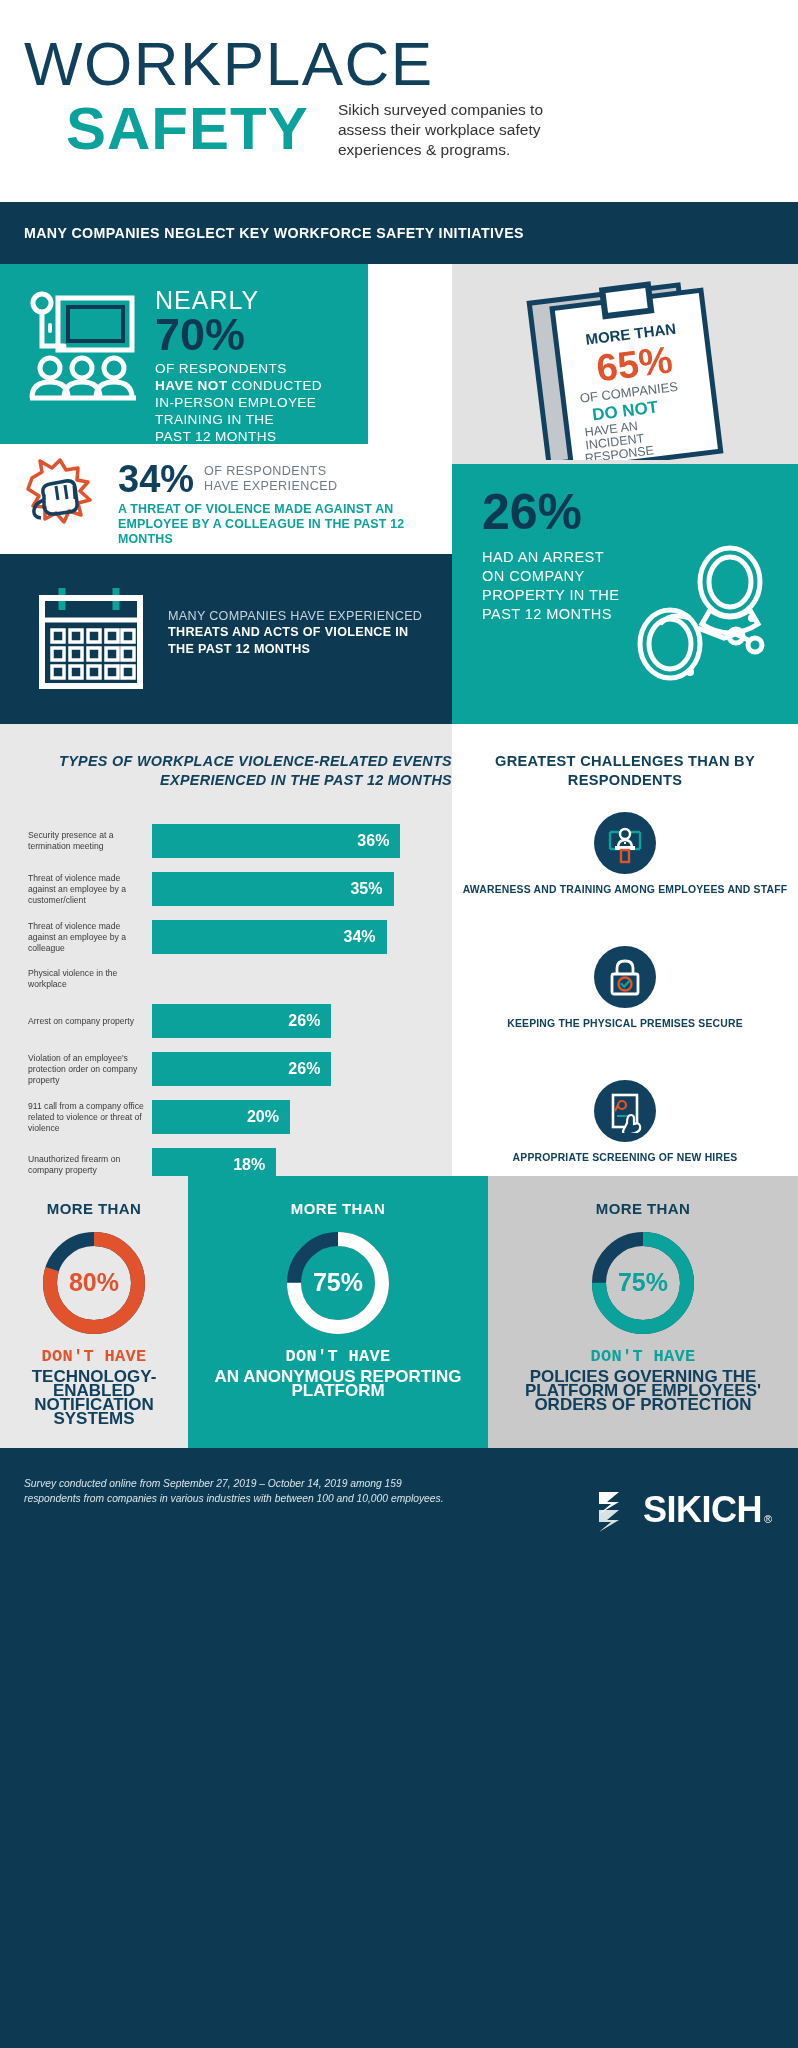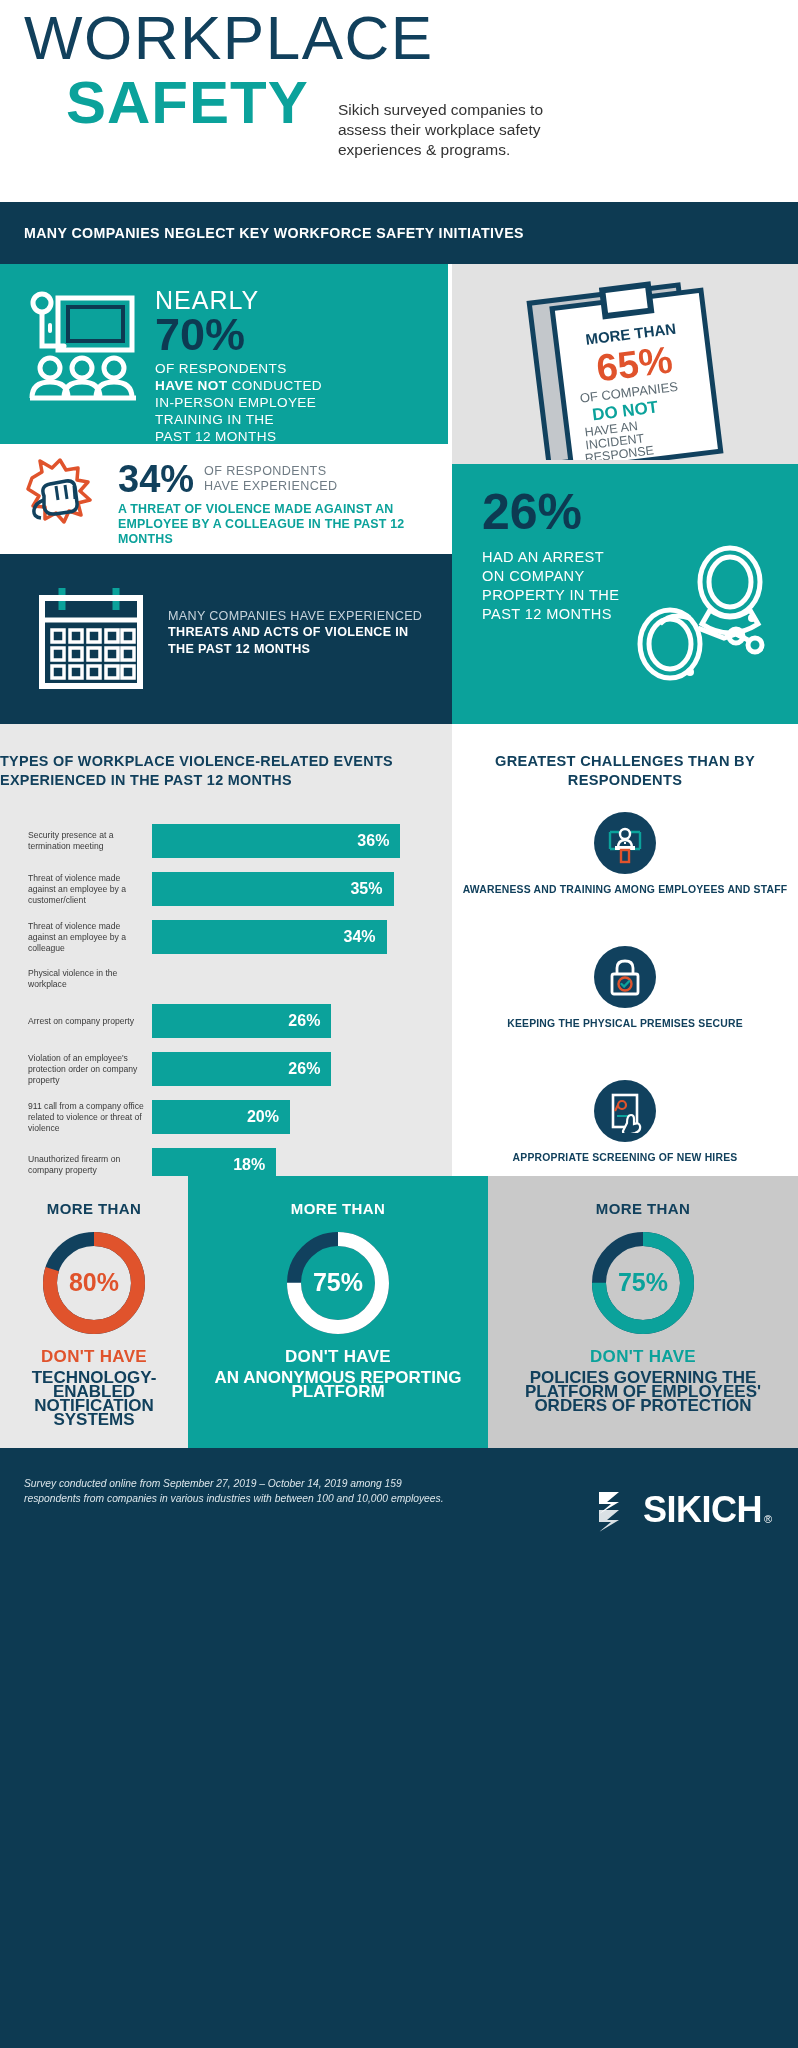--- a/index.html
+++ b/index.html
@@ -7,21 +7,21 @@
     width:798px; height:2048px;
     background:#ffffff;
     font-family:"Liberation Sans", sans-serif;
     color:#11405c;
     overflow:hidden;
   }
   .page{position:relative;width:798px;height:2048px;overflow:hidden;background:#fff;}
 
   
   .header{position:absolute;left:0;top:0;width:798px;height:200px;background:#fff;}
-  .title-wrap{position:absolute;left:24px;top:6px;}
+  .title-wrap{position:absolute;left:24px;top:32px;}
   .t-workplace{
     font-size:62px;line-height:64px;letter-spacing:1.5px;
     font-weight:300;color:#11405c;
   }
   .t-safety{
     font-size:60px;line-height:62px;letter-spacing:1px;
     font-weight:bold;color:#0ba29b;margin-top:2px;margin-left:42px;
   }
   .intro{
     position:absolute;left:338px;top:100px;width:230px;
@@ -31,21 +31,21 @@
   
   .banner{
     position:absolute;left:0;top:202px;width:798px;height:62px;
     background:#0d3a52;color:#fff;display:flex;align-items:center;
   }
   .banner span{
     font-size:14.2px;font-weight:bold;letter-spacing:0.4px;margin-left:24px;
   }
 
   
-  .blockA{position:absolute;left:0;top:264px;width:448px;height:180px;background:#0ba29b;}
+  .blockA{position:absolute;left:0;top:264px;width:368px;height:180px;background:#0ba29b;}
   .icon-training{position:absolute;left:24px;top:24px;width:120px;height:120px;}
   .a-text{position:absolute;left:155px;top:22px;width:285px;color:#fff;}
   .a-nearly{font-size:25px;letter-spacing:1px;font-weight:300;line-height:28px;}
   .a-pct{font-size:45px;font-weight:bold;color:#0d3a52;line-height:45px;margin-top:-2px;}
   .a-desc{font-size:13.6px;line-height:17px;letter-spacing:0.4px;font-weight:300;margin-top:3px;}
   .a-desc b{font-weight:bold;}
 
   
   .blockB{position:absolute;left:452px;top:264px;width:346px;height:200px;background:#e2e2e2;}
   .clip{position:absolute;left:56px;top:14px;}
@@ -68,22 +68,22 @@
 
   
   .blockE{position:absolute;left:452px;top:464px;width:346px;height:260px;background:#0ba29b;}
   .e-pct{position:absolute;left:30px;top:22px;font-size:50px;font-weight:bold;color:#0d3a52;line-height:52px;}
   .e-desc{position:absolute;left:30px;top:84px;width:140px;color:#fff;
           font-size:14.6px;line-height:19px;letter-spacing:.4px;font-weight:300;}
   .icon-cuffs{position:absolute;left:172px;top:80px;width:160px;height:150px;}
 
   
   .blockF{position:absolute;left:0;top:724px;width:452px;height:452px;background:#e8e8e8;}
-  .f-title{position:absolute;left:0;top:28px;width:452px;text-align:left;
-           font-size:14.4px;line-height:19px;font-weight:bold;color:#11405c;letter-spacing:.3px;}
+  .f-title{position:absolute;left:0;top:28px;width:452px;text-align:right;
+           font-size:14.4px;line-height:19px;font-weight:bold;color:#11405c;letter-spacing:.3px;font-style:italic;}
   .bars{position:absolute;left:28px;top:100px;width:400px;}
   .bar-row{position:relative;display:flex;align-items:center;margin-bottom:14px;}
   .bar-label{width:116px;font-size:8.6px;line-height:11px;color:#3a3a3a;padding-right:8px;}
   .bar-track{position:relative;flex:1;height:34px;}
   .bar-fill{position:absolute;left:0;top:0;height:34px;background:#0ba29b;
             display:flex;align-items:center;justify-content:flex-end;}
   .bar-val{color:#fff;font-size:16px;font-weight:bold;margin-right:11px;}
 
   
   .blockG{position:absolute;left:452px;top:724px;width:346px;height:452px;background:#fff;}
@@ -95,21 +95,21 @@
   .chal .cap{margin-top:9px;font-size:10.4px;line-height:13px;font-weight:bold;color:#11405c;letter-spacing:.2px;}
 
   
   .donuts{position:absolute;left:0;top:1176px;width:798px;height:272px;}
   .dp{position:absolute;top:0;height:272px;}
   .dp1{left:0;width:188px;background:#e8e8e8;}
   .dp2{left:188px;width:300px;background:#0ba29b;}
   .dp3{left:488px;width:310px;background:#c9c9c9;}
   .dp .hd{text-align:center;font-size:15px;font-weight:bold;letter-spacing:.4px;margin-top:24px;}
   .dp .svgwrap{display:flex;justify-content:center;margin-top:10px;}
-  .dp .dhave{text-align:center;font-weight:bold;font-size:17px;letter-spacing:.3px;margin-top:8px;}
+  .dp .dhave{text-align:center;font-weight:bold;font-size:17px;letter-spacing:.3px;margin-top:8px;font-family:Liberation Mono, monospace;}
   .dp .dsub{text-align:center;font-size:17px;line-height:14px;font-weight:bold;margin-top:4px;padding:0 8px;}
 
   .hd-navy{color:#11405c;} .hd-white{color:#ffffff;}
   .txt-orange{color:#e0532c;} .txt-white{color:#ffffff;} .txt-teal{color:#0ba29b;}
   .txt-navy{color:#11405c;}
 
   
   .footer{position:absolute;left:0;top:1448px;width:798px;height:600px;background:#0d3a52;}
   .fnote{position:absolute;left:24px;top:28px;width:430px;color:#dbe5ea;
          font-size:10.3px;line-height:15px;font-style:italic;}

